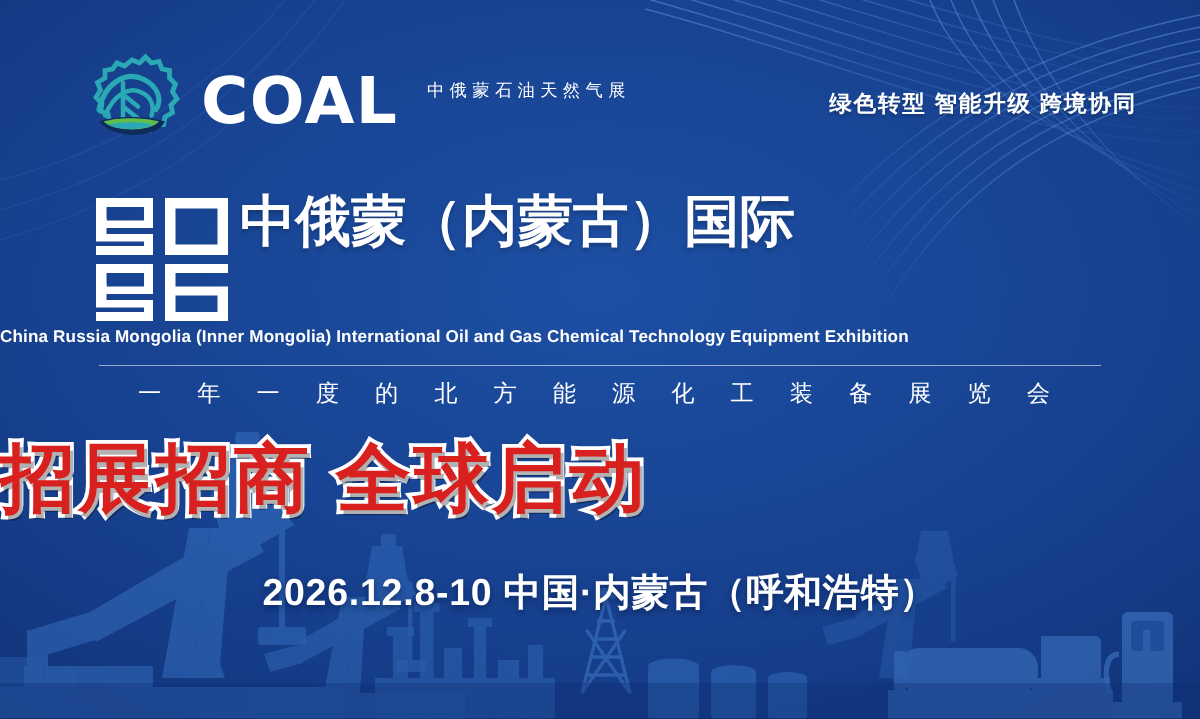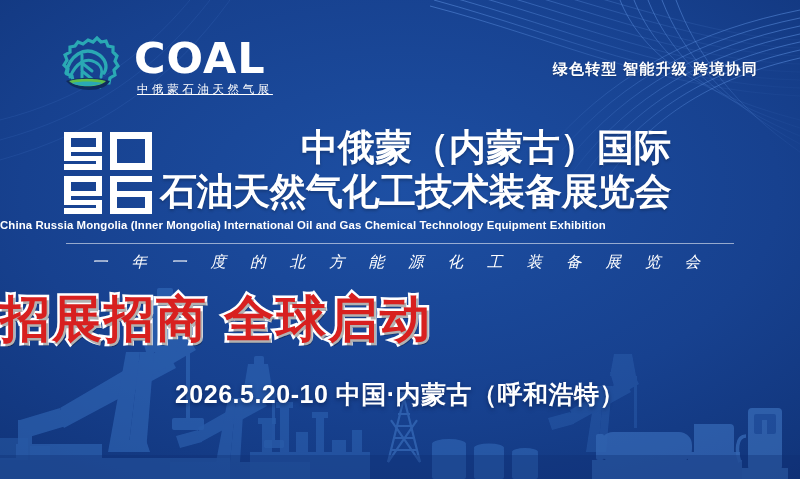--- a/index.html
+++ b/index.html
@@ -33,40 +33,39 @@
     position: absolute;
     left: 52px;
     top: 33px;
     display: flex;
     align-items: center;
     gap: 10px;
   }
   .logo-mark { width: 72px; height: 68px; display: block; }
   .logo-text-wrap {
     display: flex;
-    flex-direction: column;
     align-items: flex-start;
     padding-top: 2px;
+    gap: 16px;
   }
   .logo-word {
     font-size: 43px;
     line-height: 0.9;
     font-weight: bold;
     color: #ffffff;
     letter-spacing: 1px;
     font-family: "DejaVu Sans", sans-serif;
   }
   .logo-sub {
     font-size: 11.5px;
     color: #ffffff;
     letter-spacing: 3.6px;
     margin-top: 4px;
     padding-left: 3px;
     white-space: nowrap;
-    text-decoration: underline;
   }
 
   
   .tagline {
     position: absolute;
     right: 42px;
     top: 60px;
     font-size: 15px;
     font-weight: bold;
     color: #ffffff;
@@ -96,21 +95,20 @@
     padding-left: 6px;
   }
   .t-line {
     font-size: 37px;
     font-weight: bold;
     color: #ffffff;
     line-height: 1.18;
     letter-spacing: 0px;
     white-space: nowrap;
     text-shadow: 0 2px 3px rgba(0,0,0,.22);
-    text-align: right;
   }
   .t-line.l2 { letter-spacing: -0.5px; }
 
   
   .eng-line {
     position: absolute;
     left: 0; right: 0;
     top: 219px;
     font-size: 11.4px;
     font-weight: bold;
@@ -133,21 +131,20 @@
   .spaced-line {
     position: absolute;
     left: 0; right: 0;
     top: 252px;
     text-align: center;
     font-size: 15.5px;
     color: #ffffff;
     letter-spacing: 24px;
     padding-left: 16px;
     white-space: nowrap;
-    font-style: italic;
   }
 
   
   .headline {
     position: absolute;
     left: 0; right: 0;
     top: 286px;
     text-align: left;
     font-size: 50px;
     font-weight: bold;
@@ -364,27 +361,26 @@
           <rect x="2" y="61" width="7" height="13"></rect>
           <path d="M2,72 H40 V86 H9 V84 H34 V77 H2 V72 Z"></path>
           <rect x="2" y="80" width="38" height="6"></rect>
 
           <path d="M48,48 H90 V54 H55 V63 H90 V86 H48 V48 Z M55,69 V80 H83 V69 H55 Z"></path>
         </g>
       </svg>
     </div>
     <div class="title-col">
       <div class="t-line l1">中俄蒙（内蒙古）国际</div>
-      <div class="t-line l2">石油天然气化工技术装备展览会</div>
     </div>
   </div>
 
   <div class="eng-line">China Russia Mongolia (Inner Mongolia) International Oil and Gas Chemical Technology Equipment Exhibition</div>
 
   <div class="divider"></div>
 
   <div class="spaced-line">一年一度的北方能源化工装备展览会</div>
 
   <div class="headline">招展招商  全球启动</div>
 
-  <div class="date-line">2026.5.20-10  中国·内蒙古（呼和浩特）</div>
+  <div class="date-line">2026.12.8-10  中国·内蒙古（呼和浩特）</div>
 
 </div>
 
 </body></html>

